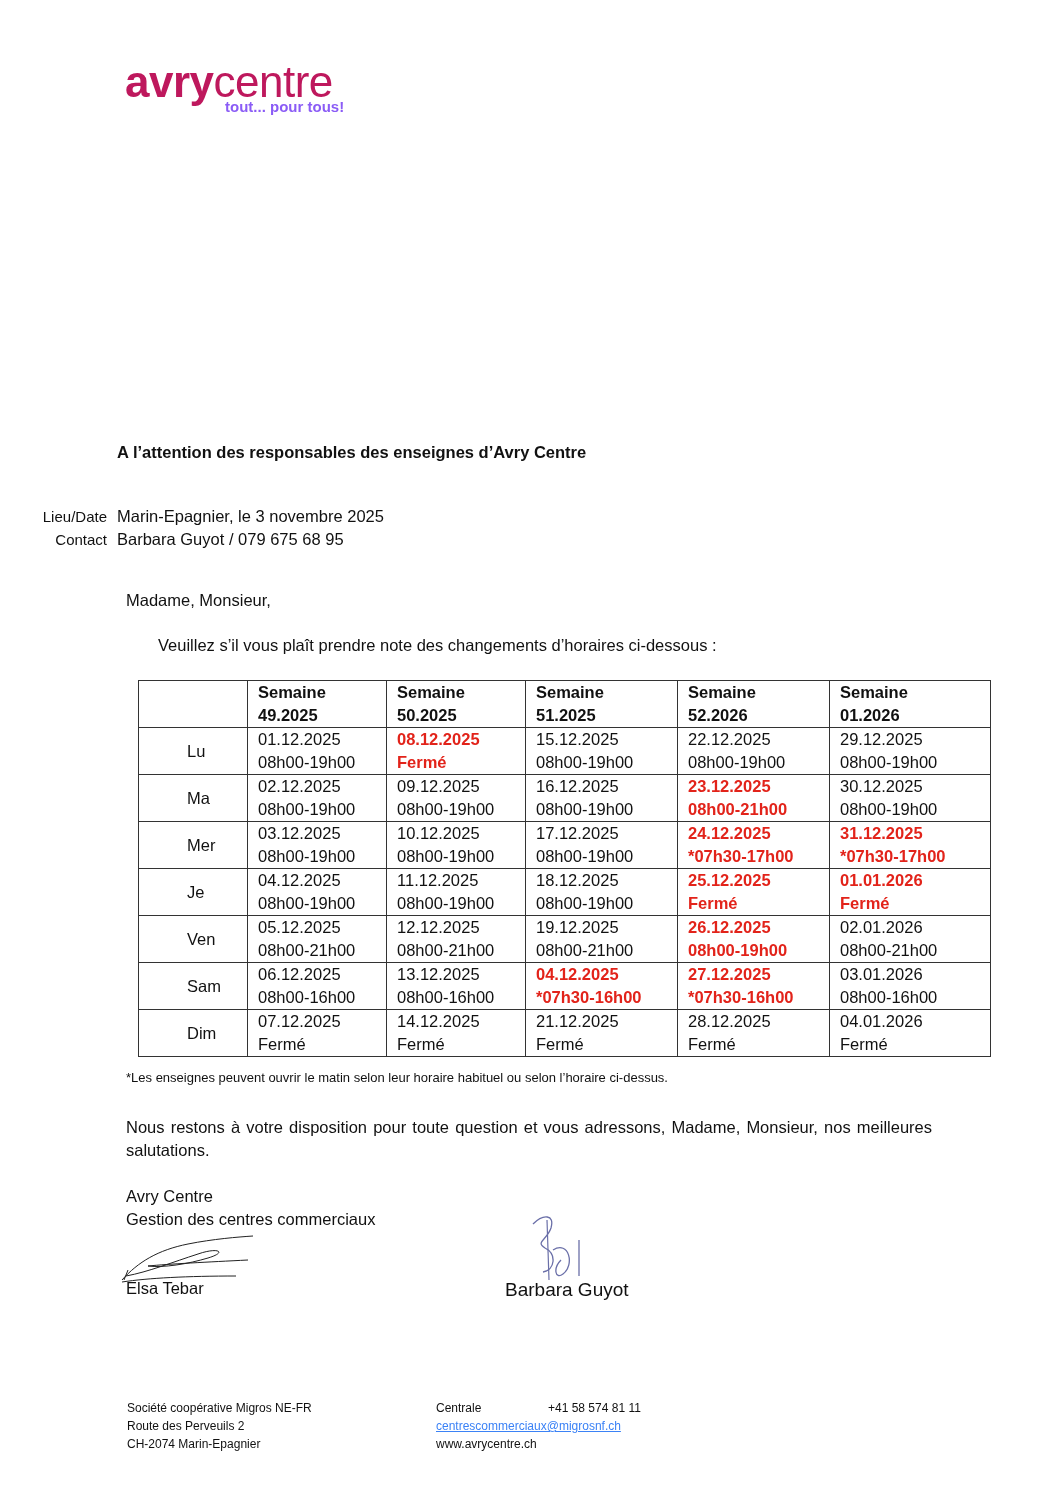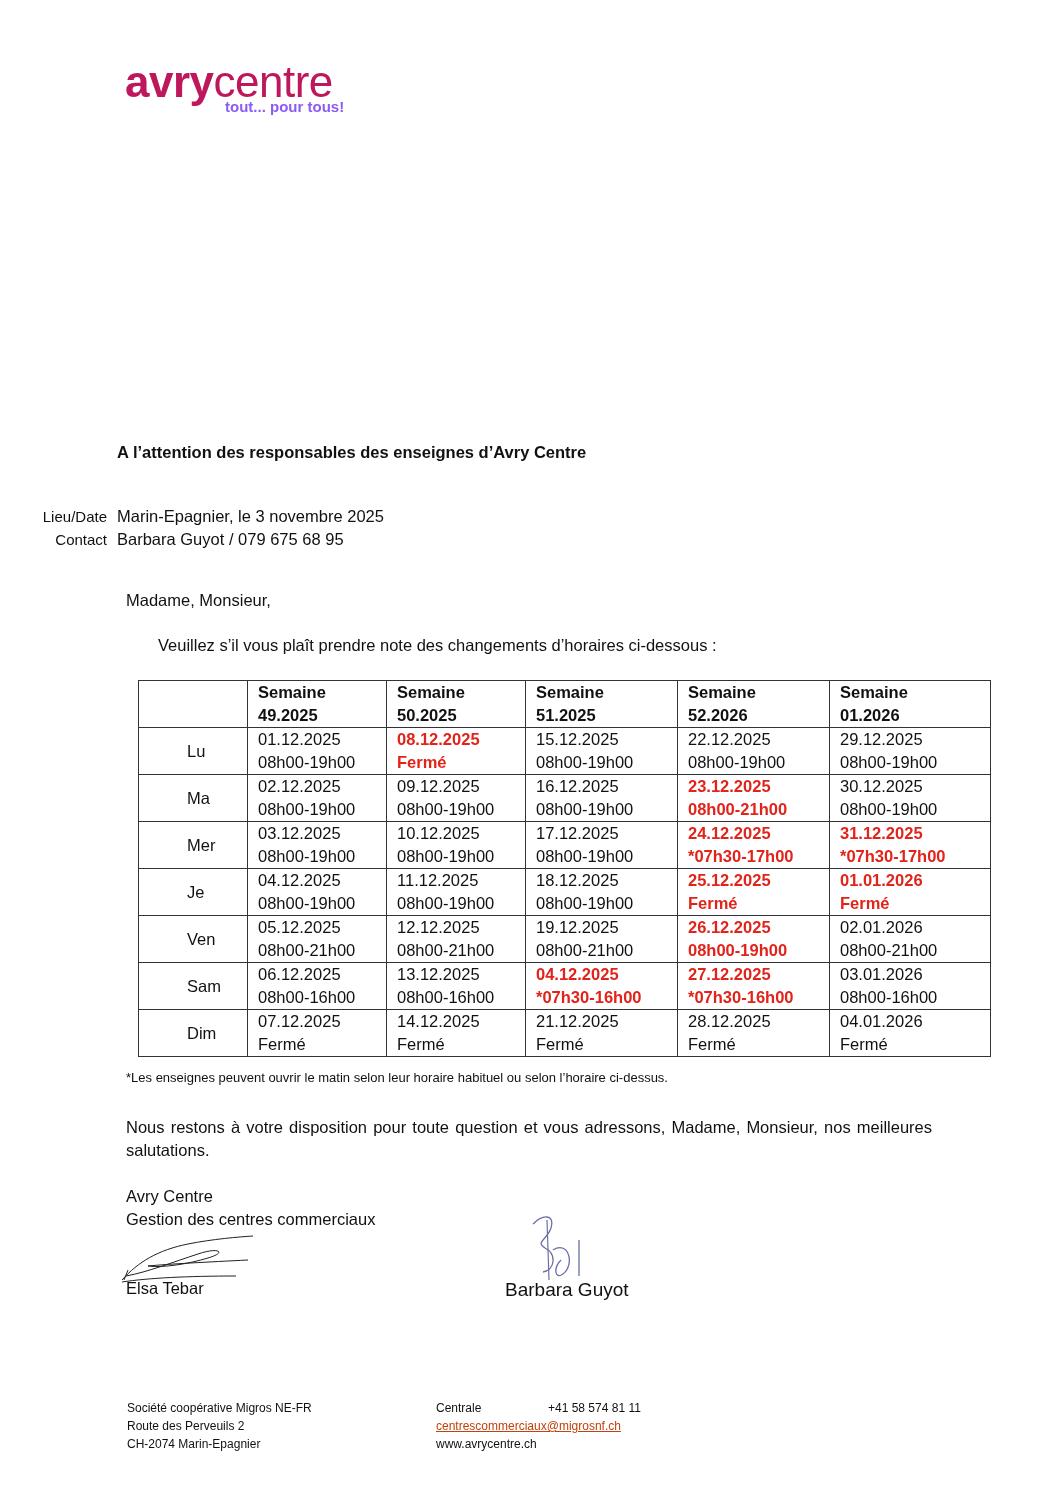--- a/index.html
+++ b/index.html
@@ -29,21 +29,21 @@
   .sign { left: 126px; top: 1185px; font-size: 16.5px; line-height: 23px; }
   .sig1 { left: 118px; top: 1232px; }
   .sig2 { left: 525px; top: 1210px; }
   .name1 { left: 126px; top: 1279px; font-size: 16.5px; }
   .name2 { left: 505px; top: 1279px; font-size: 19px; }
   .foot { font-size: 12px; line-height: 18px; }
   .foot-l { left: 127px; top: 1399px; }
   .foot-r { left: 436px; top: 1399px; }
   .foot-r .row { display: flex; }
   .foot-r .lab { width: 112px; }
-  .link { color: #c2410c; text-decoration: underline; }
+  .link { color: #3b82f6; text-decoration: underline; }
 </style>
 </head>
 <body>
 
 <div class="abs logo">
   <div class="logo-main"><span class="b">avry</span><span class="l">centre</span></div>
   <div class="logo-tag">tout... pour tous!</div>
 </div>
 
 <div class="abs attn">A l’attention des responsables des enseignes d’Avry Centre</div>

